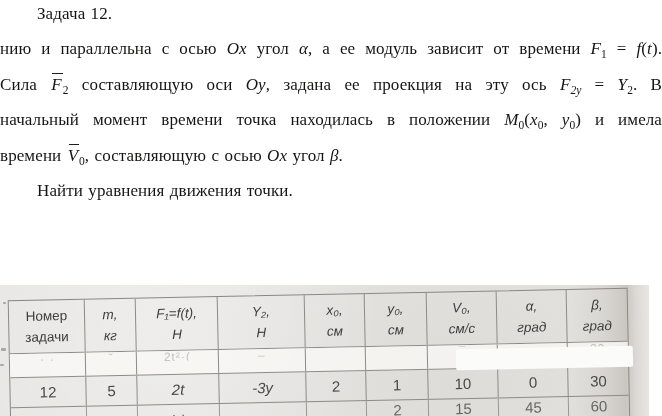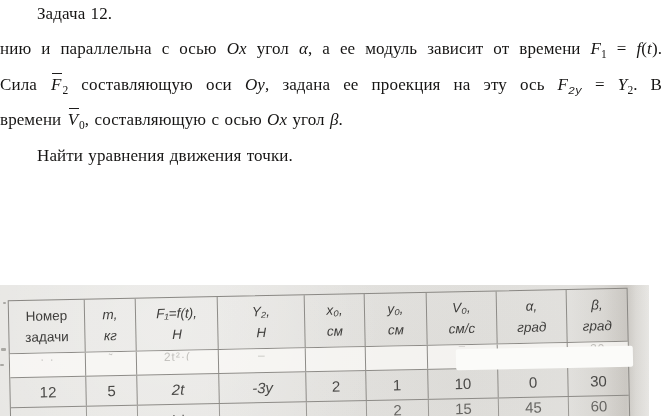--- a/index.html
+++ b/index.html
@@ -11,21 +11,21 @@
   
   .doc{position:absolute;left:0;top:-4px;width:662px;}
   .line{
     height:35.4px;line-height:35.4px;font-size:17px;
     letter-spacing:.1px;word-spacing:1px;white-space:nowrap;
   }
   .line.just{white-space:normal;text-align:justify;text-align-last:justify;}
   .line.indent{padding-left:37px;}
   .seg-i{font-style:italic;}
   .seg-sub,.seg-isub{font-size:11.5px;vertical-align:-4px;letter-spacing:0;}
-  .seg-isub{font-style:italic;font-family:Liberation Mono, monospace;}
+  .seg-isub{font-style:italic;}
   .seg-v{
     font-style:italic;display:inline-block;position:relative;
     line-height:1;padding:3px 1px 0 1px;vertical-align:baseline;
   }
   .seg-v::before{
     content:"";position:absolute;left:2px;right:0;top:0;
     border-top:1.5px solid #1d1c1b;
   }
   
   .scan{
@@ -72,20 +72,21 @@
   .m2{left:0;top:79px;width:4px;height:2px;}
   .m3{left:3px;top:17px;width:3px;height:2px;}
 </style>
 </head>
 <body>
 
 <div class="doc">
     <div class="line indent"><span>Задача 12.</span></div>
     <div class="line just"><span>нию и параллельна с осью </span><span class="seg-i">Ox</span><span> угол </span><span class="seg-i">α</span><span>, а ее модуль зависит от времени </span><span class="seg-i">F</span><span class="seg-sub">1</span><span> = </span><span class="seg-i">f</span><span>(</span><span class="seg-i">t</span><span>).</span></div>
     <div class="line just"><span>Сила </span><span class="seg-v">F</span><span class="seg-sub">2</span><span> составляющую оси </span><span class="seg-i">Oy</span><span>, задана ее проекция на эту ось </span><span class="seg-i">F</span><span class="seg-isub">2y</span><span> = </span><span class="seg-i">Y</span><span class="seg-sub">2</span><span>. В</span></div>
+    <div class="line just"><span>начальный момент времени точка находилась в положении </span><span class="seg-i">M</span><span class="seg-sub">0</span><span>(</span><span class="seg-i">x</span><span class="seg-sub">0</span><span>, </span><span class="seg-i">y</span><span class="seg-sub">0</span><span>) и имела</span></div>
     <div class="line"><span>времени </span><span class="seg-v">V</span><span class="seg-sub">0</span><span>, составляющую с осью </span><span class="seg-i">Ox</span><span> угол </span><span class="seg-i">β</span><span>.</span></div>
     <div class="line indent"><span>Найти уравнения движения точки.</span></div>
   </div>
 
 <div class="scan">
   <div class="tbl" id="tbl">
     <div class="wo"></div>
   <div class="trow hrow">
         <div class="tcell" style="width: 76px;">
           <div>Номер</div>

